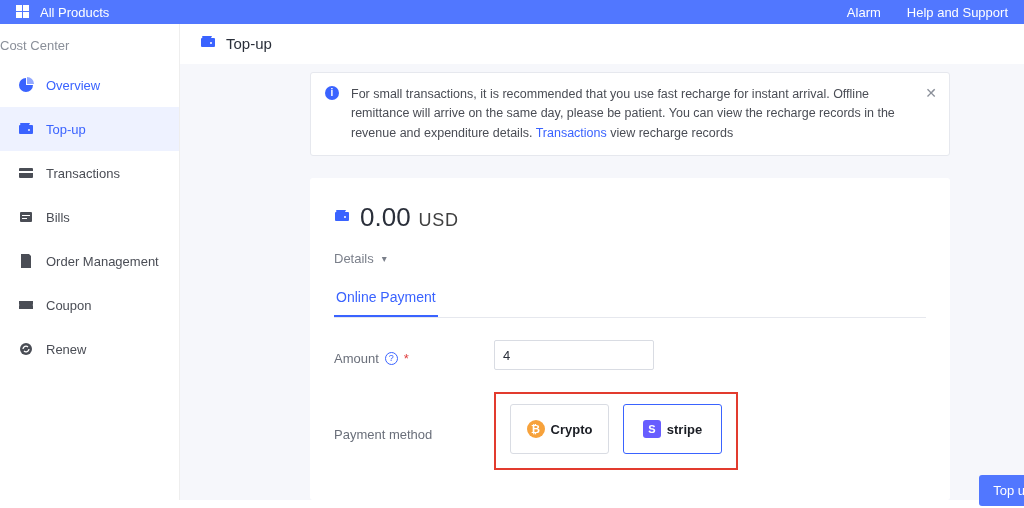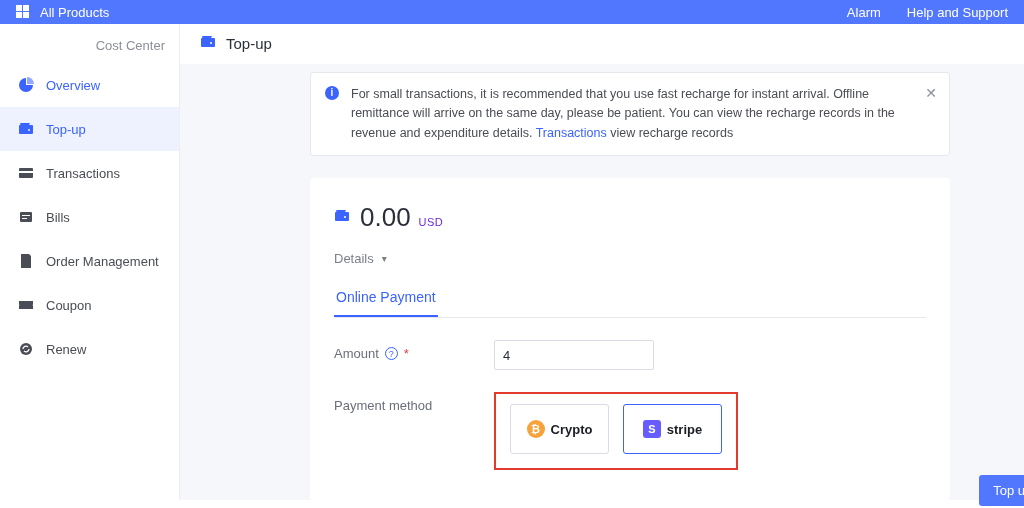--- a/index.html
+++ b/index.html
@@ -11,21 +11,21 @@
   .topbar .apps-icon span { background:#fff; float:left; width:6px; height:6px; margin:0 1px 1px 0; }
   .topbar .title { flex: 0 0 auto; }
   .topbar .spacer { flex: 1; }
   .topbar .link { margin-left: 26px; cursor: pointer; }
 
   
   .shell { display: flex; height: calc(508px - 32px); }
 
   
   .sidebar { width: 180px; border-right: 1px solid #eee; background: #fff; }
-  .sidebar .section-title { color: #8a8f99; font-size: 13px; padding: 14px 14px 10px; text-align: right; }
+  .sidebar .section-title { color: #8a8f99; font-size: 13px; padding: 14px 0 10px; }
   .nav-item { display: flex; align-items: center; height: 44px; padding: 0 18px; font-size: 13px; color: #4a4d55; cursor: pointer; text-align: center; }
   .nav-item.active { background: #eef2ff; color: #3a63ff; }
   .nav-item.overview { color: #3a63ff; }
   .nav-item .icon { width: 16px; height: 16px; margin-right: 12px; display:inline-flex; align-items:center; justify-content:center; }
   .nav-item .icon svg { width:16px; height:16px; }
 
   
   .content { flex: 1; background: #f6f7fb; display: flex; flex-direction: column; }
   .content-header { background: #fff; height: 46px; display: flex; align-items: center; padding: 0 20px; color: #2a2f3a; font-size: 15px; font-weight: 500; }
   .content-header .wallet-icon { margin-right: 10px; color:#3a63ff; }
@@ -35,30 +35,30 @@
   .notice { margin: 8px 0 0 0; width: 640px; background: #fff; border: 1px solid #e6e8ee; border-radius: 3px; padding: 12px 36px 12px 40px; position: relative; font-size: 12.5px; color: #4a4d55; line-height: 1.55; }
   .notice .info-icon { position: absolute; left: 14px; top: 13px; width: 14px; height: 14px; border-radius: 50%; background: #3a63ff; color: #fff; font-size: 10px; display: flex; align-items: center; justify-content: center; font-weight: bold; }
   .notice a { color: #3a63ff; text-decoration: none; }
   .notice .close { position: absolute; right: 12px; top: 10px; color: #8a8f99; cursor: pointer; font-size: 14px; }
 
   
   .card { margin: 22px 0 0 0; width: 640px; background: #fff; border-radius: 3px; padding: 24px 24px 30px; position: relative; }
   .balance-row { display: flex; align-items: baseline; }
   .balance-row .wallet-icon { color:#3a63ff; margin-right: 10px; position: relative; top: -3px;}
   .balance-amount { font-size: 26px; color: #2a2f3a; font-weight: 400; margin-right: 8px; }
-  .balance-currency { font-size: 11px; color: #6d28d9; letter-spacing: .04em; }
+  .balance-currency { font-size: 18px; color: #404040; letter-spacing: .04em; }
   .details-toggle { margin-top: 18px; font-size: 13px; color: #7a7f8a; cursor: pointer; display:inline-flex; align-items:center; }
   .details-toggle .chev { margin-left: 8px; font-size: 10px; }
 
   
   .tabs { margin-top: 14px; border-bottom: 1px solid #e6e8ee; }
   .tab { display: inline-block; padding: 8px 2px 10px; font-size: 14px; color: #3a63ff; border-bottom: 2px solid #3a63ff; cursor: pointer; }
 
   
-  .form-row { display: flex; align-items: flex-start; margin-top: 22px; }
+  .form-row { display: flex; align-items: center; margin-top: 22px; }
   .form-label { width: 160px; font-size: 13px; color: #6a6f7a; padding-top: 6px; display:flex; align-items:center; }
   .form-label .help { display:inline-flex; width:13px; height:13px; border:1px solid #3a63ff; border-radius:50%; color:#3a63ff; font-size:9px; align-items:center; justify-content:center; margin-left:6px; }
   .form-label .req { color: #e04040; margin-left: 6px; }
   .amount-input { width: 160px; height: 30px; border: 1px solid #d9dce3; border-radius: 2px; padding: 0 8px; font-size: 13px; color: #2a2f3a; }
 
   
   .methods-box { border: 2px solid #e23b2e; padding: 10px 14px 14px; display: flex; gap: 14px; width: 244px; }
   .method { width: 100px; height: 50px; border: 1px solid #d9dce3; border-radius: 3px; background: #fff; display: flex; align-items: center; justify-content: center; font-size: 13px; font-weight: 700; color: #1a1d24; cursor: pointer; }
   .method.selected { border-color: #3a63ff; }
   .method .badge { width: 18px; height: 18px; border-radius: 3px; margin-right: 6px; display:inline-flex; align-items:center; justify-content:center; color:#fff; font-size:11px; font-weight:bold; }

